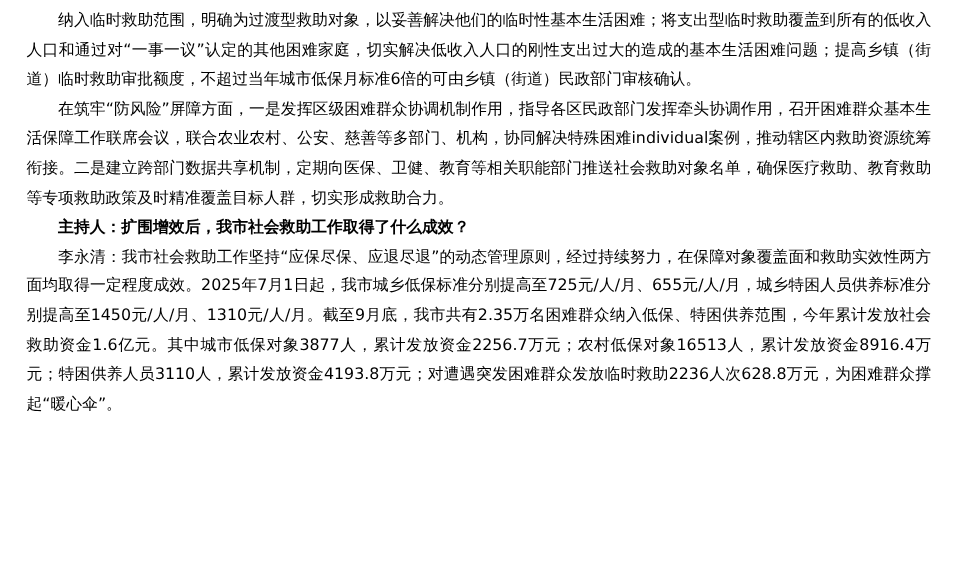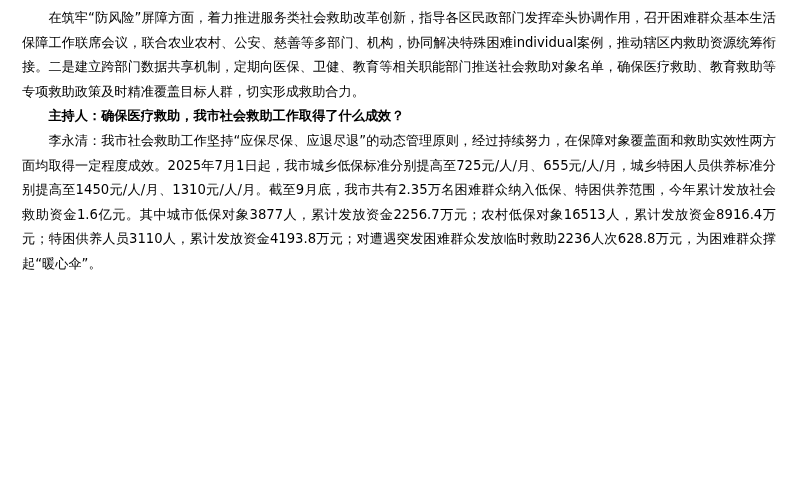--- a/index.html
+++ b/index.html
@@ -39,17 +39,18 @@
     text-indent: 2em;
     font-weight: bold;
     text-align: left;
   }
 </style>
 </head>
 <body>
 
 <div class="page">
   <div class="doc-body">
-    <p class="para">在筑牢“防风险”屏障方面，着力推进服务类社会救助改革创新，指导各区民政部门发挥牵头协调作用，召开困难群众基本生活保障工作联席会议，联合农业农村、公安、慈善等多部门、机构，协同解决特殊困难individual案例，推动辖区内救助资源统筹衔接。二是建立跨部门数据共享机制，定期向医保、卫健、教育等相关职能部门推送社会救助对象名单，确保医疗救助、教育救助等专项救助政策及时精准覆盖目标人群，切实形成救助合力。</p>
-    <p class="q-line">主持人：确保医疗救助，我市社会救助工作取得了什么成效？</p>
+    <p class="para">纳入临时救助范围，明确为过渡型救助对象，以妥善解决他们的临时性基本生活困难；将支出型临时救助覆盖到所有的低收入人口和通过对“一事一议”认定的其他困难家庭，切实解决低收入人口的刚性支出过大的造成的基本生活困难问题；提高乡镇（街道）临时救助审批额度，不超过当年城市低保月标准6倍的可由乡镇（街道）民政部门审核确认。</p>
+    <p class="para">在筑牢“防风险”屏障方面，一是发挥区级困难群众协调机制作用，指导各区民政部门发挥牵头协调作用，召开困难群众基本生活保障工作联席会议，联合农业农村、公安、慈善等多部门、机构，协同解决特殊困难individual案例，推动辖区内救助资源统筹衔接。二是建立跨部门数据共享机制，定期向医保、卫健、教育等相关职能部门推送社会救助对象名单，确保医疗救助、教育救助等专项救助政策及时精准覆盖目标人群，切实形成救助合力。</p>
+    <p class="q-line">主持人：扩围增效后，我市社会救助工作取得了什么成效？</p>
     <p class="para">李永清：我市社会救助工作坚持“应保尽保、应退尽退”的动态管理原则，经过持续努力，在保障对象覆盖面和救助实效性两方面均取得一定程度成效。2025年7月1日起，我市城乡低保标准分别提高至725元/人/月、655元/人/月，城乡特困人员供养标准分别提高至1450元/人/月、1310元/人/月。截至9月底，我市共有2.35万名困难群众纳入低保、特困供养范围，今年累计发放社会救助资金1.6亿元。其中城市低保对象3877人，累计发放资金2256.7万元；农村低保对象16513人，累计发放资金8916.4万元；特困供养人员3110人，累计发放资金4193.8万元；对遭遇突发困难群众发放临时救助2236人次628.8万元，为困难群众撑起“暖心伞”。</p>
   </div>
 </div>
 
 </body></html>

